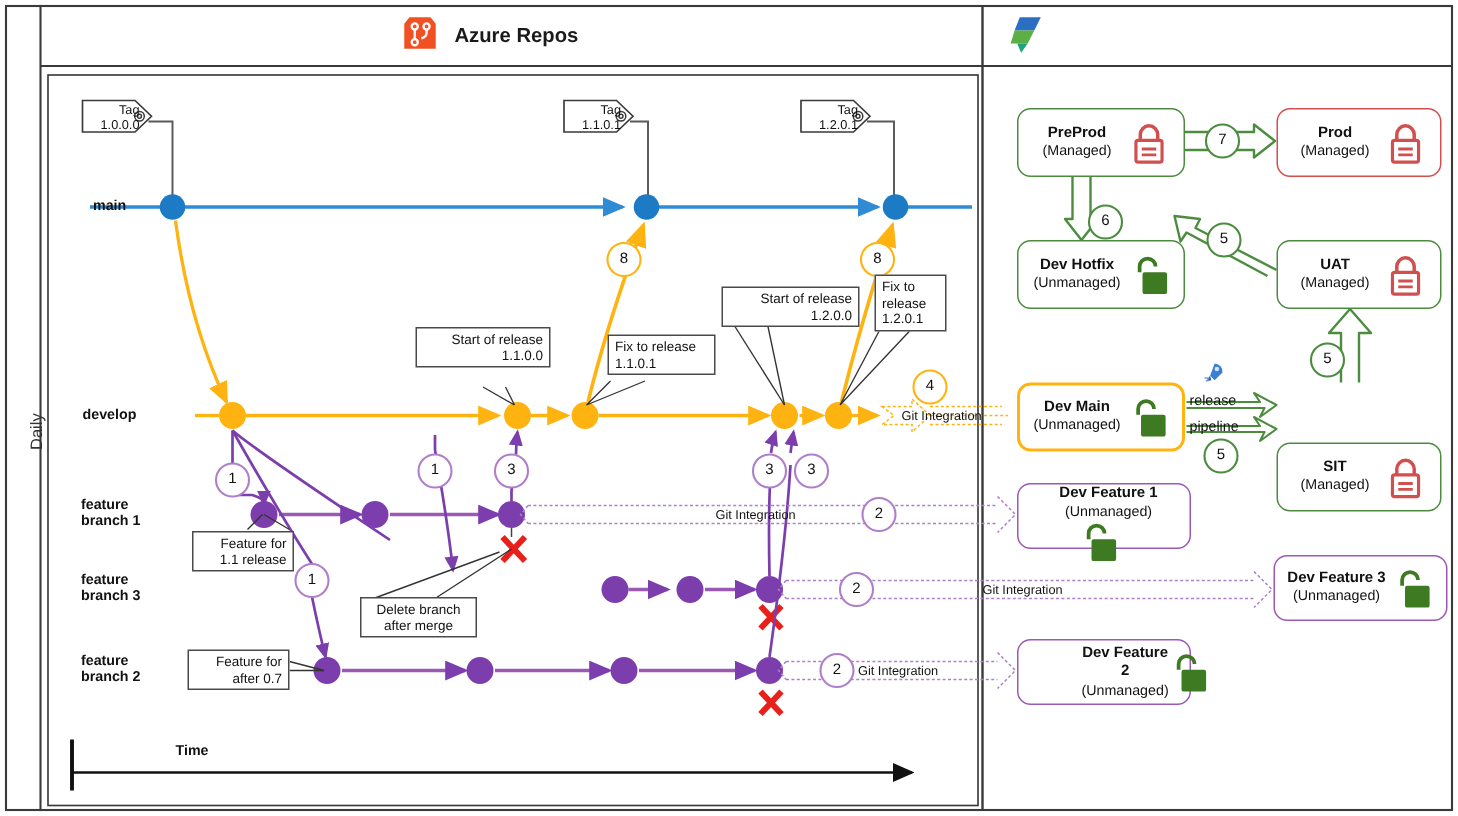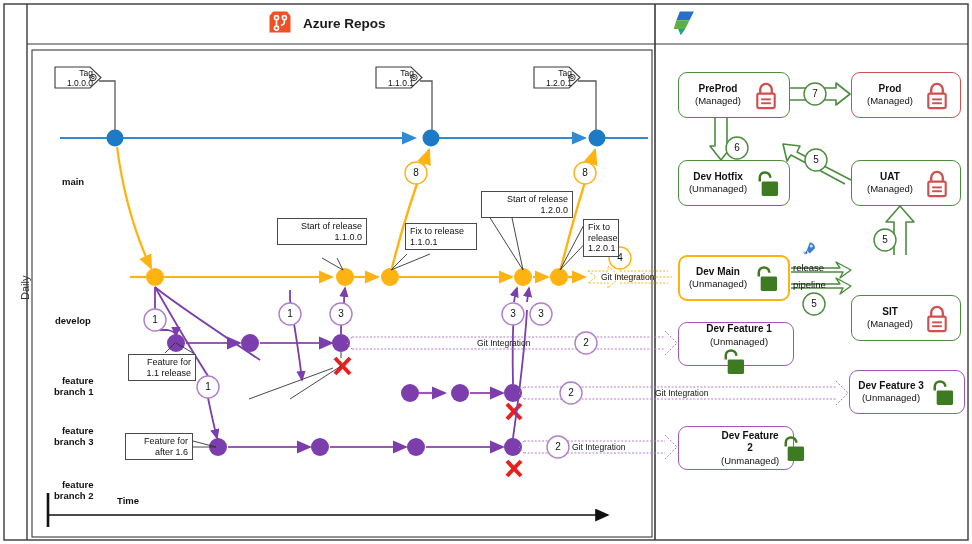--- a/index.html
+++ b/index.html
@@ -1,20 +1,20 @@
 <!DOCTYPE html>
 <html><head>
 <meta charset="utf-8">
 <style>
   html,body{margin:0;padding:0;background:#fff;}
   body{width:972px;height:544px;font-family:"Liberation Sans",sans-serif;overflow:hidden;position:relative;}
   #stage{position:relative;width:972px;height:544px;}
   svg.layer{position:absolute;left:0;top:0;width:972px;height:544px;}
   .hdr-title{font-weight:bold;font-size:13.5px;color:#1a1a1a;}
-  .branch-lbl{position:absolute;font-weight:bold;font-size:9.5px;color:#111;text-align:right;line-height:1.2;margin-top:44px;}
+  .branch-lbl{position:absolute;font-weight:bold;font-size:9.5px;color:#111;text-align:left;line-height:1.2;}
   .callout{position:absolute;border:1px solid #4a4a4a;background:#fff;font-size:9px;color:#111;
            line-height:1.18;padding:2px 4px;box-sizing:border-box;}
   .callout.r{text-align:right;}
   .tagbox{position:absolute;font-size:8.5px;color:#111;text-align:right;line-height:1.12;
           padding-top:3px;box-sizing:border-box;}
   .envbox{position:absolute;box-sizing:border-box;border-radius:9px;background:#fff;
           display:flex;align-items:center;}
   .envtxt{flex:1;text-align:center;padding-left:6px;}
   .envname{font-weight:bold;font-size:10px;color:#111;line-height:1.25;}
   .envsub{font-size:9.5px;color:#111;line-height:1.25;}
@@ -273,32 +273,36 @@
     <div>1.1.0.0</div>
   </div>
   <div class="callout" style="left:405px;top:223px;width:72px;">
     <div>Fix to release</div>
     <div>1.1.0.1</div>
   </div>
   <div class="callout r" style="left:481px;top:191px;width:92px;">
     <div>Start of release</div>
     <div>1.2.0.0</div>
   </div>
-  <div class="callout" style="left:583px;top:183px;width:36px;margin-top:36px;">
+  <div class="callout" style="left:583px;top:183px;width:48px;">
     <div>Fix to</div>
     <div>release</div>
     <div>1.2.0.1</div>
   </div>
   <div class="callout r" style="left:128px;top:354px;width:68px;">
     <div>Feature for</div>
     <div>1.1 release</div>
   </div>
+  <div class="callout" style="left:240px;top:398px;width:78px;text-align:center;">
+    <div>Delete branch</div>
+    <div>after merge</div>
+  </div>
   <div class="callout r" style="left:125px;top:433px;width:68px;">
     <div>Feature for</div>
-    <div>after 1.6</div>
+    <div>after 0.7</div>
   </div>
 
   <div class="num" style="left:145px;top:315px;width:20px;color:#111;">1</div>
   <div class="num" style="left:198px;top:382px;width:20px;color:#111;">1</div>
   <div class="num" style="left:331px;top:309px;width:20px;color:#111;">3</div>
   <div class="num" style="left:280px;top:309px;width:20px;color:#111;">1</div>
   <div class="num" style="left:503px;top:309px;width:20px;color:#111;">3</div>
   <div class="num" style="left:531px;top:309px;width:20px;color:#111;">3</div>
   <div class="num" style="left:576px;top:338px;width:20px;color:#111;">2</div>
   <div class="num" style="left:561px;top:388px;width:20px;color:#111;">2</div>

